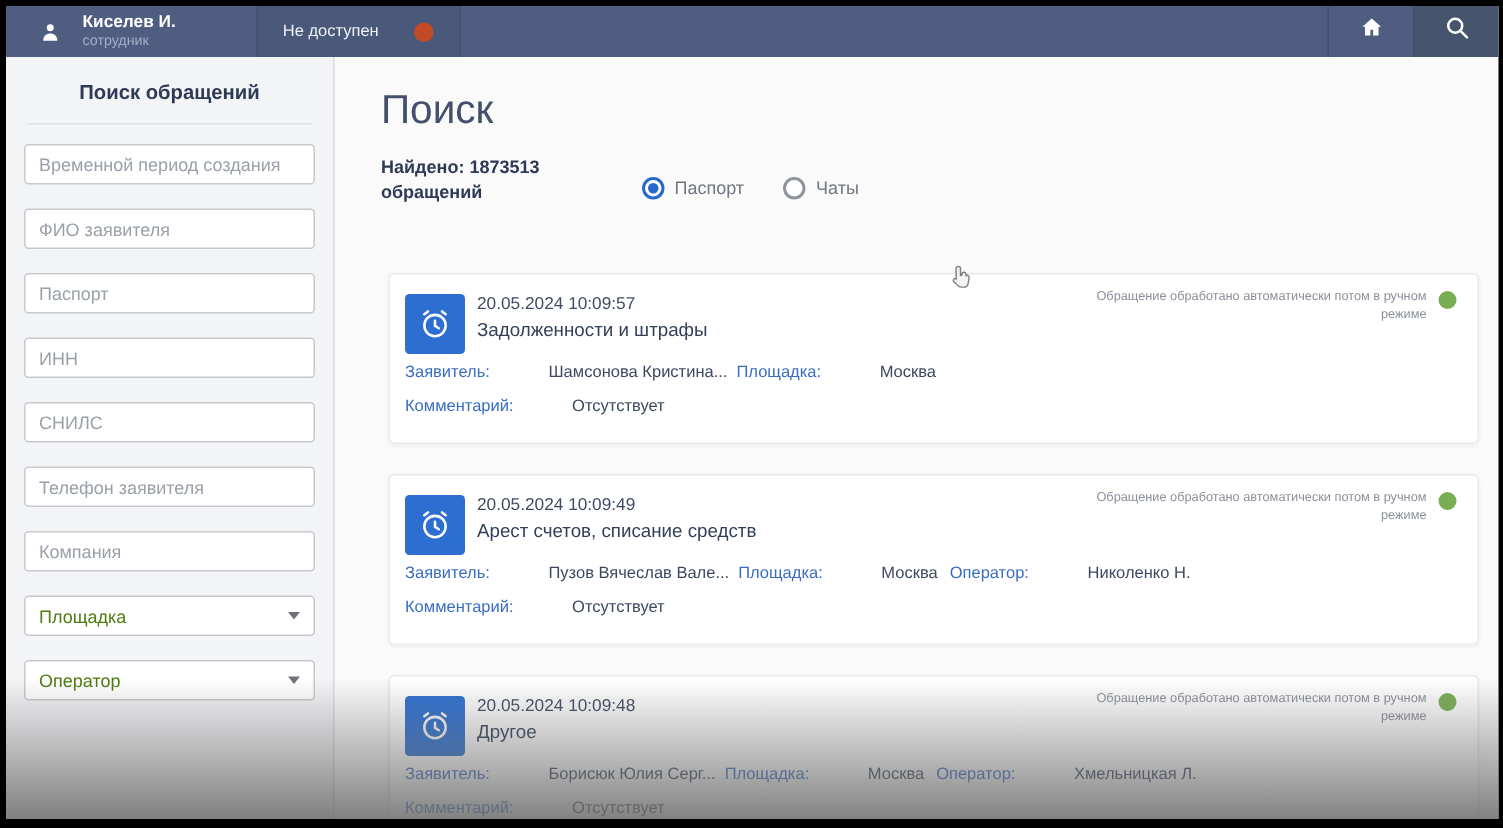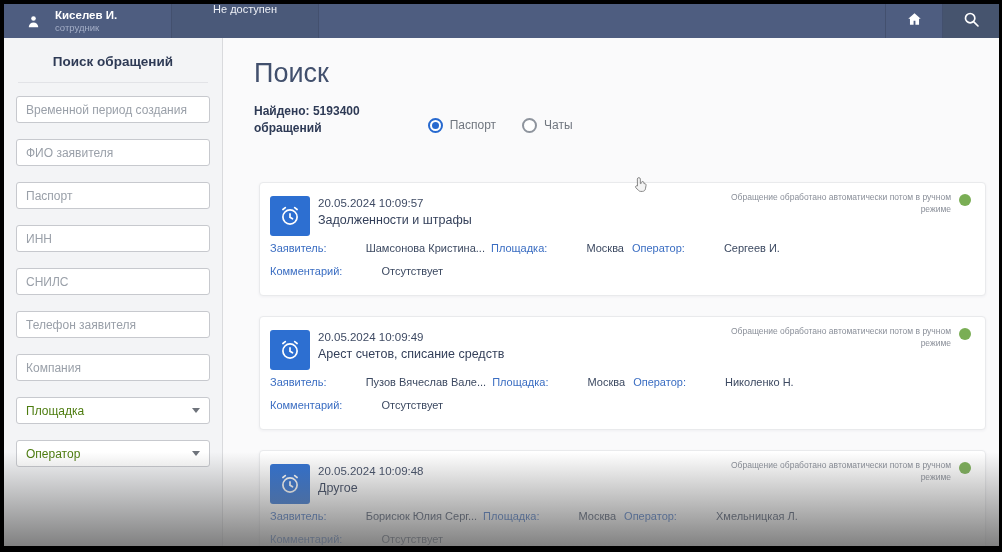--- a/index.html
+++ b/index.html
@@ -7,21 +7,21 @@
   .screen { position:relative; width:1002px; height:552px; background:#000; overflow:hidden; }
   .app { position:absolute; left:4px; top:4px; width:995px; height:542px; background:#fafafb; overflow:hidden; }
 
   
   .header { position:absolute; top:0; left:0; right:0; height:34px; background:#4e5d80; display:flex; align-items:stretch; z-index:3; }
   .user-block { display:flex; align-items:center; width:167px; padding-left:22px; }
   .user-icon { display:flex; align-items:center; margin-right:14px; }
   .user-texts { display:flex; flex-direction:column; justify-content:center; line-height:1.25; }
   .user-name { color:#ffffff; font-size:11.5px; font-weight:bold; }
   .user-role { color:#a4aec6; font-size:9.5px; }
-  .avail-block { width:148px; display:flex; align-items:center; justify-content:center; gap:24px; background:#4a5979; border-left:1px solid #43506e; border-right:1px solid #43506e; cursor:pointer;flex-direction:column; }
+  .avail-block { width:136px; display:flex; align-items:center; justify-content:center; gap:24px; background:#4a5979; border-left:1px solid #43506e; border-right:1px solid #43506e; cursor:pointer; }
   .avail-label { color:#eef1f7; font-size:11px; }
   .avail-dot { width:13px; height:13px; border-radius:50%; background:#c24a27; }
   .header-spacer { flex:1; }
   .hbtn { width:57px; display:flex; align-items:center; justify-content:center; cursor:pointer; }
   .home-btn { border-left:1px solid #43506e; }
   .search-btn { background:#46546e; border-left:1px solid #43506e; }
 
   
   .sidebar { position:absolute; top:34px; left:0; width:219px; bottom:0; background:#f3f4f6; border-right:1px solid #d9dadd; z-index:2; }
   .sidebar-title { margin-top:16px; text-align:center; font-size:13.5px; font-weight:bold; color:#2e3a55; }
@@ -127,21 +127,21 @@
           <span class="select-placeholder">Оператор</span>
           <span class="select-arrow"></span>
         </div>
       </div>
     </div>
 
     <div class="main">
       <div class="page-title">Поиск</div>
       <div class="found-row">
         <div class="found-block">
-          <div><span>Найдено:</span> <span>5193400</span></div>
+          <div><span>Найдено:</span> <span>1873513</span></div>
           <div>обращений</div>
         </div>
         <div class="radio-group">
           <div class="radio-item selected">
             <span class="radio-circle"></span>
             <span class="radio-label">Паспорт</span>
           </div>
           <div class="radio-item">
             <span class="radio-circle"></span>
             <span class="radio-label">Чаты</span>
@@ -164,21 +164,20 @@
               <div class="card-date">20.05.2024 10:09:57</div>
               <div class="card-title">Задолженности и штрафы</div>
             </div>
             <div class="status">
               <div class="status-text">Обращение обработано автоматически потом в ручном режиме</div>
               <span class="status-dot"></span>
             </div>
             <div class="meta">
               <div class="col1"><span class="lbl">Заявитель:</span> <span class="val">Шамсонова Кристина...</span></div>
               <div class="col2"><span class="lbl">Площадка:</span> <span class="val">Москва</span></div>
-              <div class="col3"><span class="lbl">Оператор:</span> <span class="val">Сергеев И.</span></div>
             </div>
             <div class="comment"><span class="lbl">Комментарий:</span> <span class="val">Отсутствует</span></div>
           </div>
 
           <div class="card">
             <div class="card-icon">
               <svg viewBox="0 0 24 24" width="24" height="24" fill="none" stroke="#fff" stroke-width="1.7" stroke-linecap="round">
                 <circle cx="12" cy="13" r="7.1"></circle>
                 <path d="M12 9.9v3.3l2.5 1.6"></path>
                 <path d="M4.9 5.5 7.3 3.6"></path>

